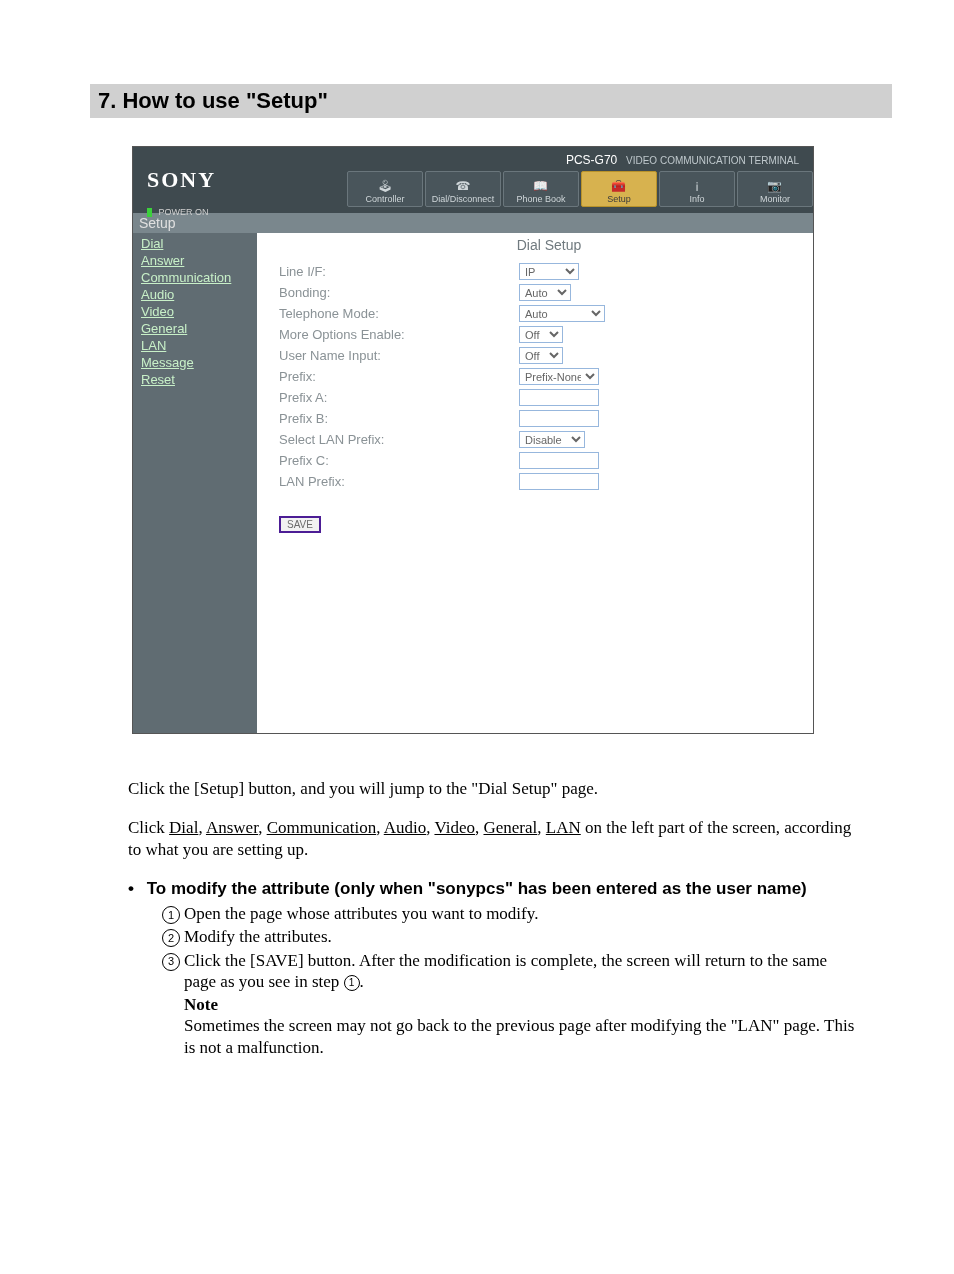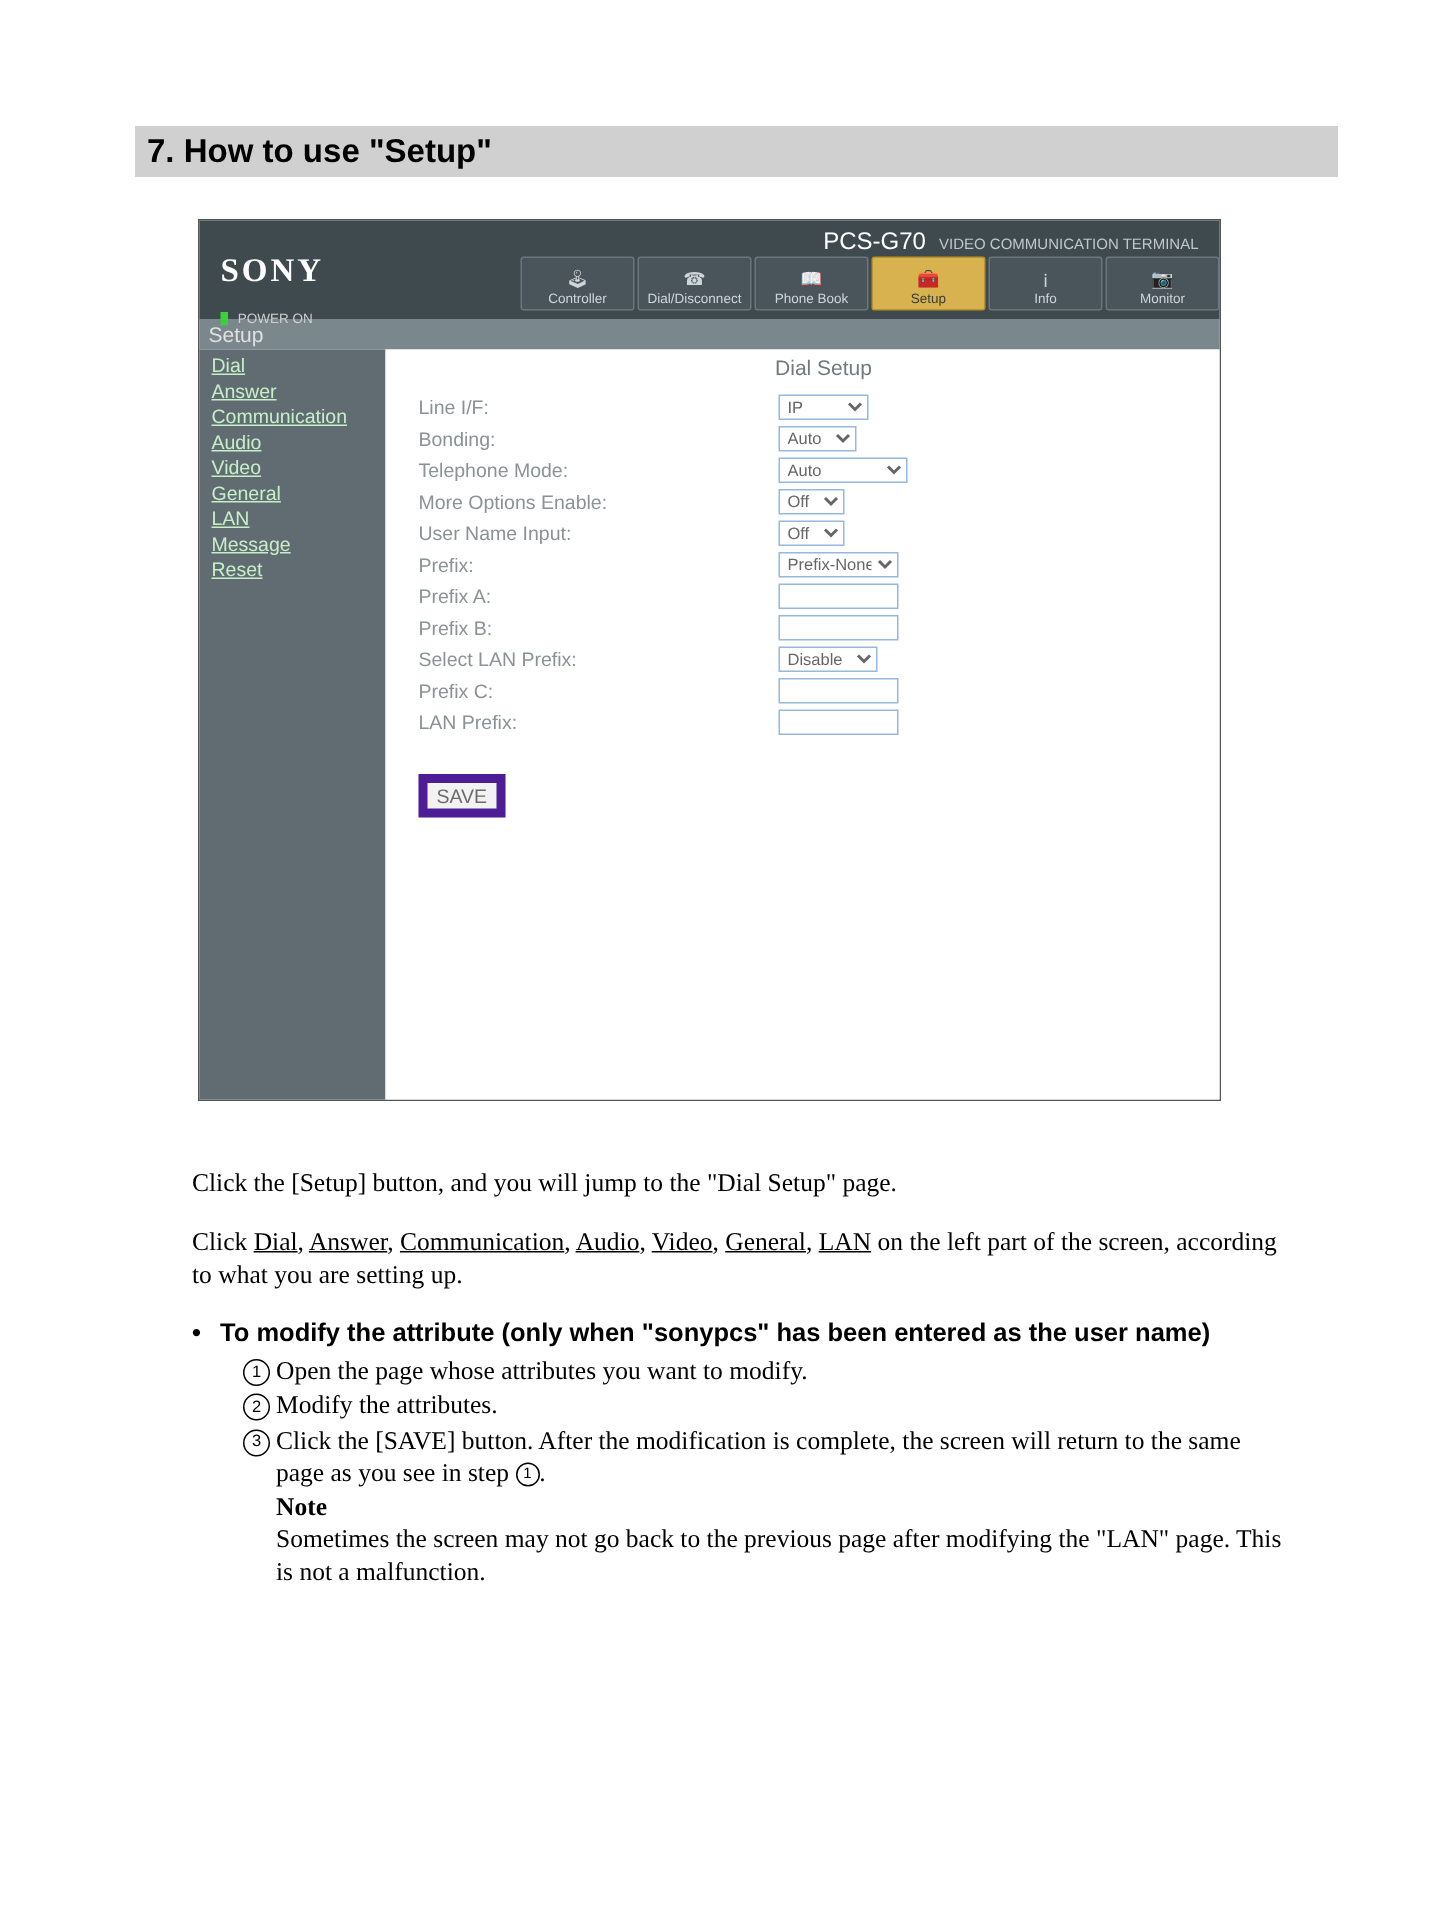--- a/index.html
+++ b/index.html
@@ -65,21 +65,21 @@
     margin-right: 4px;
     vertical-align: middle;
   }
   .model {
     position: absolute;
     right: 14px;
     top: 6px;
     font-size: 10px;
     color: #bfc8cc;
   }
-  .model .mn { color: #fff; font-size: 16px; margin-right: 6px;}
+  .model .mn { color: #fff; font-size: 12px; margin-right: 6px;}
   .tabs {
     display: flex;
     margin-left: 130px;
     margin-top: 18px;
     gap: 2px;
   }
   .tab {
     width: 76px;
     height: 36px;
     background: #49555b;
@@ -155,24 +155,24 @@
     border: 1px solid #97b7dd;
     background: #fff;
     color: #666;
     height: 17px;
     box-sizing: border-box;
   }
   .form-row select { padding: 0 1px; }
   .form-row input[type=text] { width: 80px; padding: 0 2px; }
   .save-btn {
     margin: 24px 0 0 22px;
-    font-size: 13px;
+    font-size: 10px;
     color: #6b6b6b;
     background: #f2f2f2;
-    border: 6px solid #4c1d95;
+    border: 2px solid #4c1d95;
     padding: 1px 6px;
     cursor: pointer;
   }
 
   
   .instructions {
     margin: 44px 94px 0 128px;
     font-size: 17px;
     line-height: 1.25;
   }

